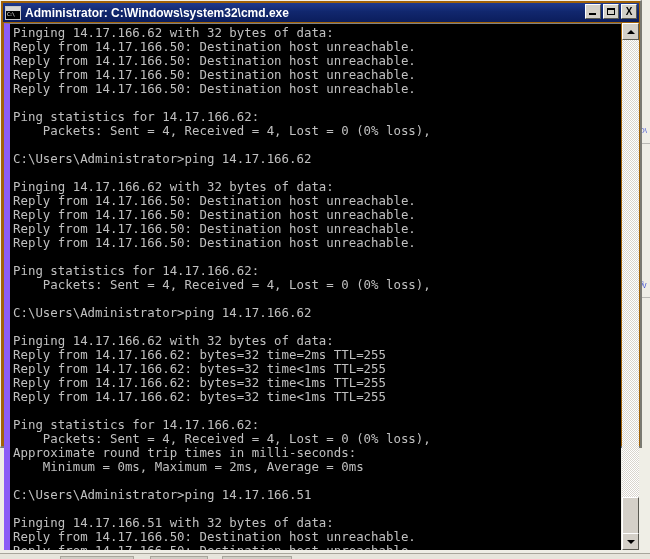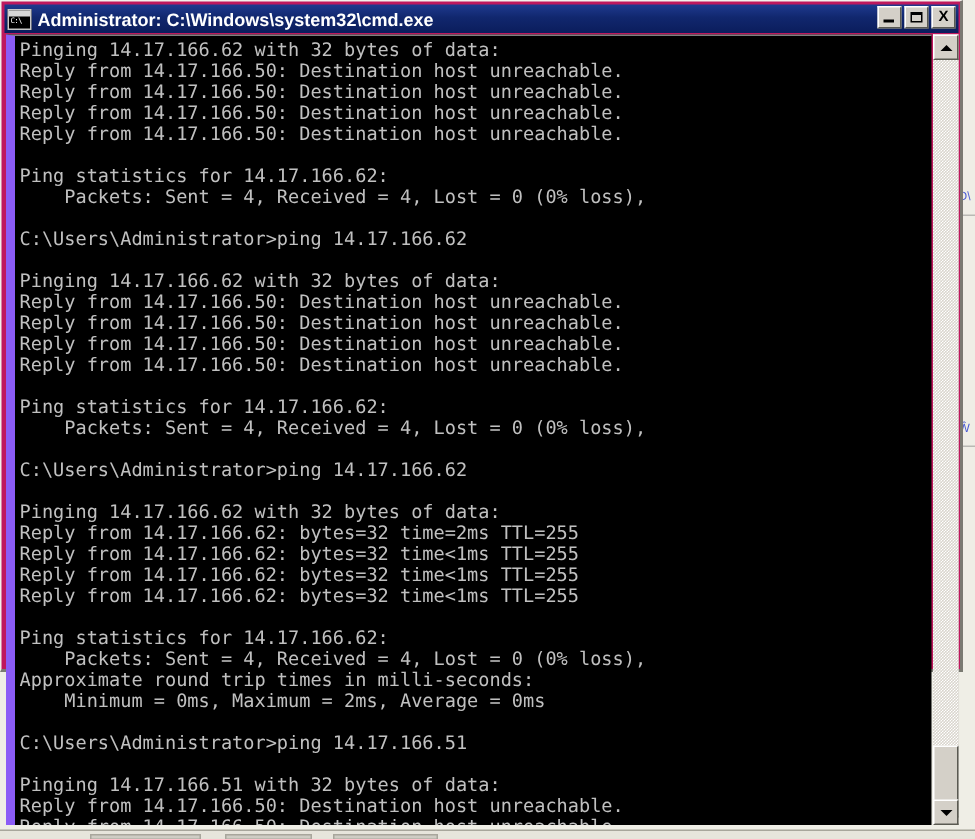--- a/index.html
+++ b/index.html
@@ -34,21 +34,21 @@
     background: #b9b9b4;
     height: 1px;
   }
 
   
   #cmd-window {
     position: absolute;
     left: 0; top: 0;
     width: 642px;
     height: 448px;
-    background: #be185d;
+    background: #a16207;
     border-top: 1px solid #f2f0ea;
     border-left: 1px solid #f2f0ea;
     border-right: 2px solid #7a7a72;
     border-bottom: 2px solid #7a7a72;
     box-sizing: border-box;
   }
 
   
   #title-bar {
     position: absolute;

